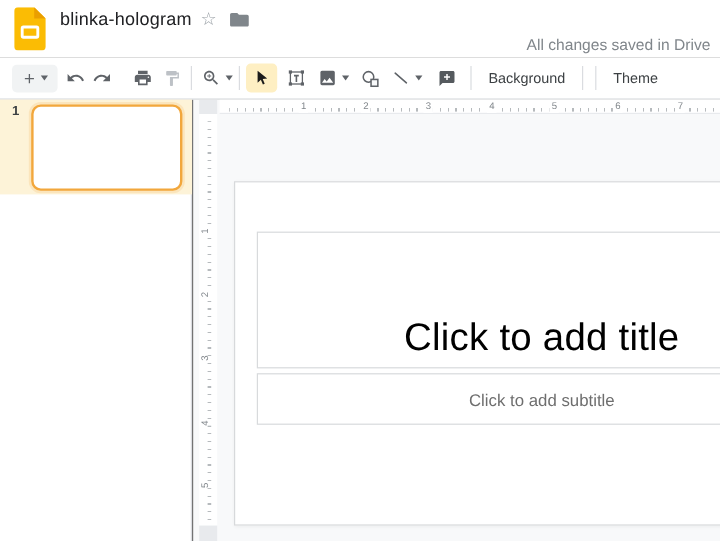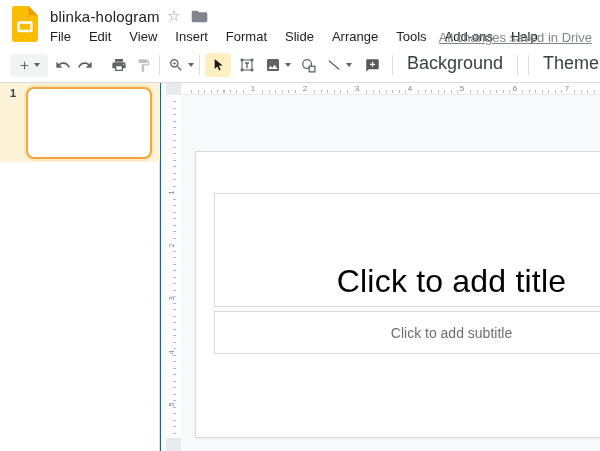--- a/index.html
+++ b/index.html
@@ -1,38 +1,38 @@
 <!DOCTYPE html>
 <html><head>
 <meta charset="utf-8">
 <style>
   * { margin:0; padding:0; box-sizing:border-box; }
   html,body { width:600px; height:451px; background:#fff; }
   body { font-family:"Liberation Sans", sans-serif; overflow:hidden; }
-  .screen { position:relative; width:600px; height:451px; background:#0369a1; overflow:hidden; }
+  .screen { position:relative; width:600px; height:451px; background:#737373; overflow:hidden; }
 
   
   .header { position:absolute; left:0; top:0; width:600px; height:48px; background:#fff; }
   .logo { position:absolute; left:11px; top:6px; width:28px; height:36px; }
   .doc-title { position:absolute; left:50px; top:8px; font-size:15px; color:#202124; letter-spacing:.2px; }
   .star { position:absolute; left:167px; top:7px; font-size:15px; color:#9aa0a6; cursor:pointer; }
   .folder { position:absolute; left:191px; top:9px; width:17px; height:15px; }
   .menubar { position:absolute; left:50px; top:29px; display:flex; gap:18px; font-size:13px; color:#202124; }
   .menubar .menu-item { cursor:pointer; }
-  .save-status { position:absolute; right:8px; top:30px; font-size:13px; color:#80868b; text-decoration:underline; }
+  .save-status { position:absolute; right:8px; top:30px; font-size:13px; color:#80868b; }
 
   
   .toolbar { position:absolute; left:0; top:48px; width:600px; height:35px; background:#fff;
              border-bottom:1px solid #dadce0; display:flex; align-items:center; padding-left:10px; }
   .icon-btn { width:22px; height:24px; display:flex; align-items:center; justify-content:center; border-radius:4px; flex:0 0 auto; }
   .pill { width:38px; height:23px; background:#f1f3f4; border-radius:4px; display:flex; align-items:center; justify-content:center; gap:3px; flex:0 0 auto; }
   .caret { width:0; height:0; border-left:3.5px solid transparent; border-right:3.5px solid transparent; border-top:4px solid #5f6368; flex:0 0 auto; }
   .sep { width:1px; height:20px; background:#dadce0; margin:0 5px; flex:0 0 auto; }
   .hl { background:#feefc3; }
-  .tbtn { font-size:18px; font-weight:500; color:#3c4043; padding:0 9px; height:24px; display:flex; align-items:flex-start; gap:5px; border-radius:4px; flex:0 0 auto; white-space:nowrap; }
+  .tbtn { font-size:12px; font-weight:500; color:#3c4043; padding:0 9px; height:24px; display:flex; align-items:center; gap:5px; border-radius:4px; flex:0 0 auto; white-space:nowrap; }
   svg { display:block; }
 
   
   .filmstrip { position:absolute; left:0; top:83px; width:160px; height:368px; background:#fff; border-right:1px solid #dadce0; }
   .strip-row { position:absolute; left:0; top:0; width:160px; height:79px; background:#fdf3d8; }
   .slide-num { position:absolute; left:10px; top:4px; font-size:11px; font-weight:bold; color:#3c4043; }
   .thumb { position:absolute; left:26px; top:4px; width:126px; height:72px; background:#fff; border:2px solid #f2a73c; border-radius:8px; box-shadow:0 0 0 2px rgba(242,167,60,.18); }
 
   
   .canvas { position:absolute; left:161px; top:83px; width:439px; height:368px; background:#f8f9fa; overflow:hidden; }
@@ -64,32 +64,20 @@
     <svg class="logo" viewBox="0 0 28 36">
       <path d="M4 0 H17.5 L27 9.5 V33 q0 3 -3 3 H4 q-3 0 -3 -3 V3 q0 -3 3 -3 Z" fill="#FBBC04"></path>
       <path d="M17.5 0 L27 9.5 H17.5 Z" fill="#EA9F00"></path>
       <rect x="7.5" y="16.5" width="13" height="8.5" rx="1" fill="none" stroke="#fff" stroke-width="2.4"></rect>
     </svg>
     <div class="doc-title">blinka-hologram</div>
     <div class="star">☆</div>
     <svg class="folder" viewBox="0 0 24 20">
       <path d="M9.5 2H3C1.9 2 1 2.9 1 4v12c0 1.1.9 2 2 2h18c1.1 0 2-.9 2-2V6c0-1.1-.9-2-2-2h-9.5l-2-2z" fill="#80868b"></path>
     </svg>
-    <div class="menubar">
-      <span class="menu-item">File</span>
-      <span class="menu-item">Edit</span>
-      <span class="menu-item">View</span>
-      <span class="menu-item">Insert</span>
-      <span class="menu-item">Format</span>
-      <span class="menu-item">Slide</span>
-      <span class="menu-item">Arrange</span>
-      <span class="menu-item">Tools</span>
-      <span class="menu-item">Add-ons</span>
-      <span class="menu-item">Help</span>
-    </div>
     <div class="save-status">All changes saved in Drive</div>
   </div>
 
   <div class="toolbar">
     <div class="pill">
       <svg width="13" height="13" viewBox="0 0 24 24">
           <path d="M11 5h2v6h6v2h-6v6h-2v-6H5v-2h6z" fill="#5f6368"></path>
         </svg>
       <span class="caret"></span>
     </div>

